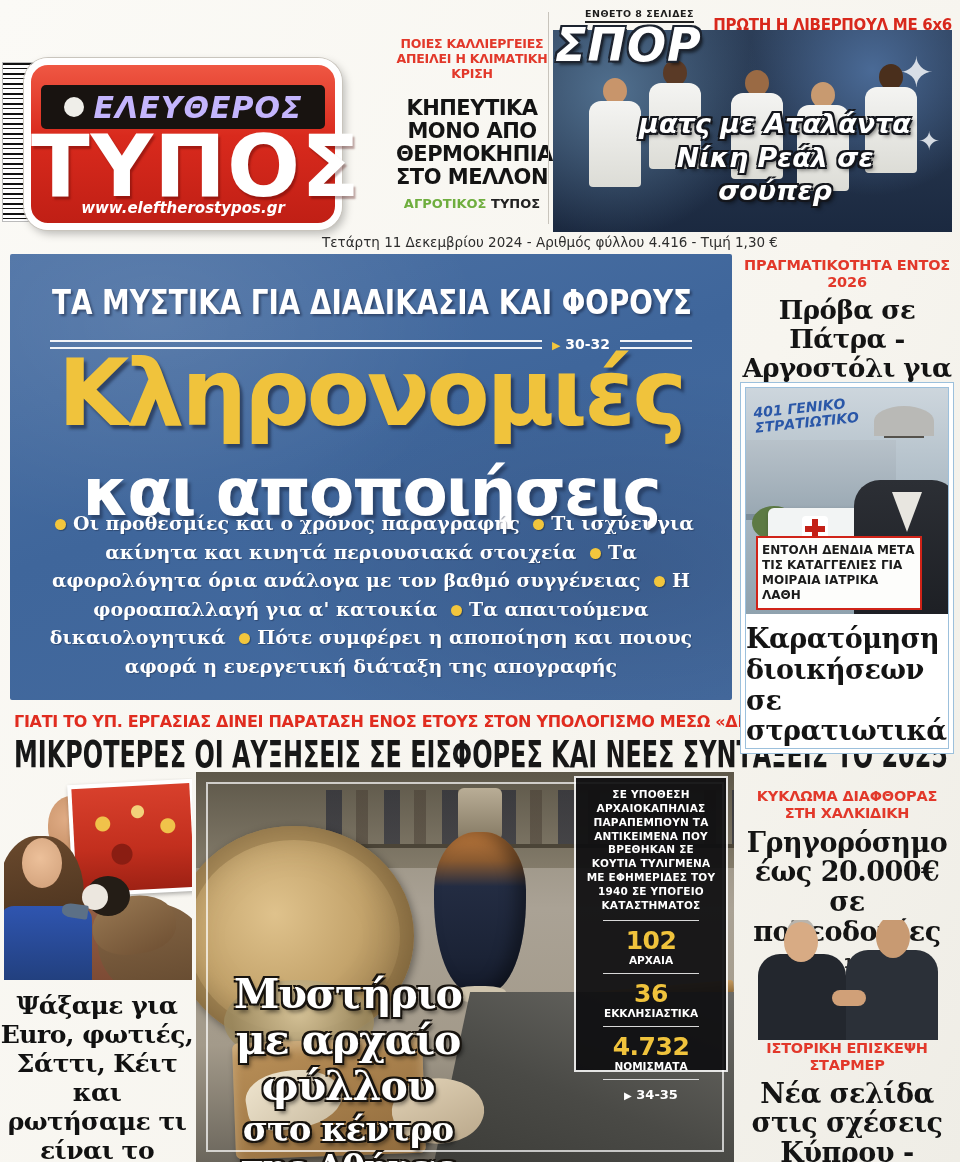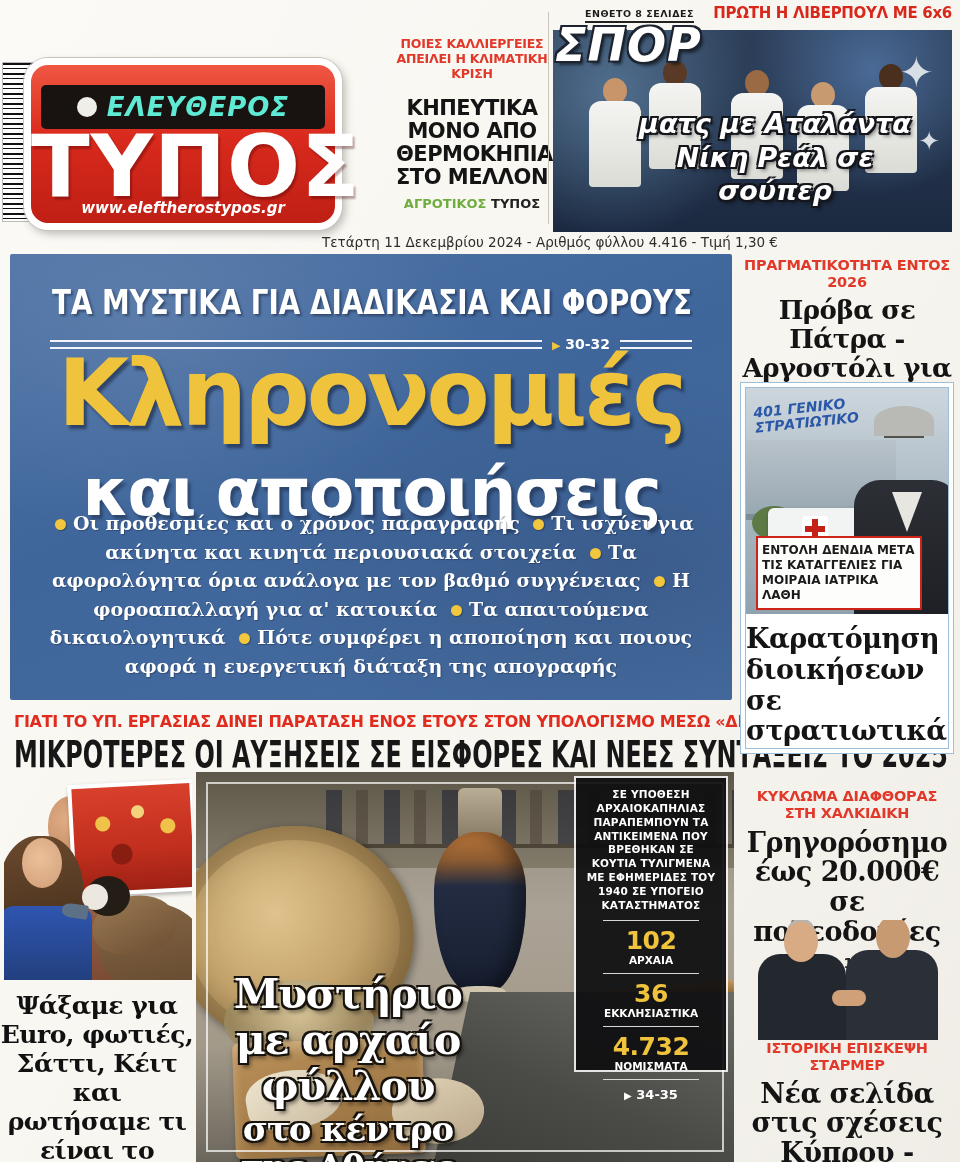--- a/index.html
+++ b/index.html
@@ -26,21 +26,21 @@
     left:24px; top:58px; width:318px; height:172px; border-radius:24px;
     background:linear-gradient(180deg,#ef5743 0%,#d92a1d 45%,#c01f15 100%);
     border:7px solid #fff; box-shadow:0 0 0 1px #c9c5bd, 3px 4px 8px rgba(0,0,0,.25);
   }
   #logo .strip {
     position:absolute; left:10px; right:10px; top:20px; height:44px;
     background:#181310; border-radius:5px; display:flex; align-items:center; justify-content:center; gap:10px;
   }
   #logo .strip .dot { width:20px; height:20px; border-radius:50%; background:#efeee9; }
   #logo .strip .name-top {
-    color:#5eead4; font-weight:bold; font-style:italic; font-size:26px; letter-spacing:1px;
+    color:#c4b5fd; font-weight:bold; font-style:italic; font-size:30px; letter-spacing:1px;
   }
   #logo .name-main {
     position:absolute; left:0; right:0; top:56px; text-align:center;
     color:#fff; font-weight:bold; font-size:86px; line-height:1.05; letter-spacing:1px;
     text-shadow:2px 3px 2px rgba(70,0,0,.35);
   }
   #logo .site {
     position:absolute; left:0; right:0; bottom:6px; text-align:center;
     color:#fff; font-weight:bold; font-style:italic; font-size:15px;
   }
@@ -49,21 +49,21 @@
   #topleft { left:396px; top:36px; width:152px; text-align:center; }
   #topleft .kick { color:#e2382a; font-weight:bold; font-size:12.5px; line-height:1.2; letter-spacing:-.2px; }
   #topleft .head { margin-top:16px; color:#141414; font-weight:bold; font-size:21px; line-height:1.1; letter-spacing:-.5px; }
   #topleft .tag { margin-top:7px; font-size:13px; font-weight:bold; }
   #topleft .tag .g { color:#6fae3e; } #topleft .tag .b { color:#222; }
   #vrule-top { left:548px; top:12px; width:1px; height:212px; background:#c8c4bc; }
 
   
   #sports { left:553px; top:4px; width:399px; height:228px; }
   #sports .note { position:absolute; top:4px; left:32px; font-size:9.5px; font-weight:bold; color:#1c1c1c; letter-spacing:.5px; border-bottom:2px solid #222; padding-bottom:2px; }
-  #sports .liv { position:absolute; top:0; right:0; font-size:15px; font-weight:bold; color:#d8281c; letter-spacing:-.3px; }
+  #sports .liv { position:absolute; top:12px; right:0; font-size:15px; font-weight:bold; color:#d8281c; letter-spacing:-.3px; }
   #sports .photo {
     position:absolute; top:26px; left:0; right:0; bottom:0; overflow:hidden;
     background:
       radial-gradient(circle at 80% 20%, #4a6a96 0%, rgba(0,0,0,0) 35%),
       radial-gradient(circle at 15% 30%, #51708f 0%, rgba(0,0,0,0) 40%),
       linear-gradient(180deg,#2c3e58 0%,#24344c 55%,#1b2940 100%);
   }
   .player { position:absolute; }
   .player .head { width:24px; height:26px; border-radius:50%; margin:0 auto; }
   .player .body { width:52px; height:86px; border-radius:12px 12px 4px 4px; background:linear-gradient(180deg,#f4f4f2,#dcdcd6); margin-top:-3px; }

